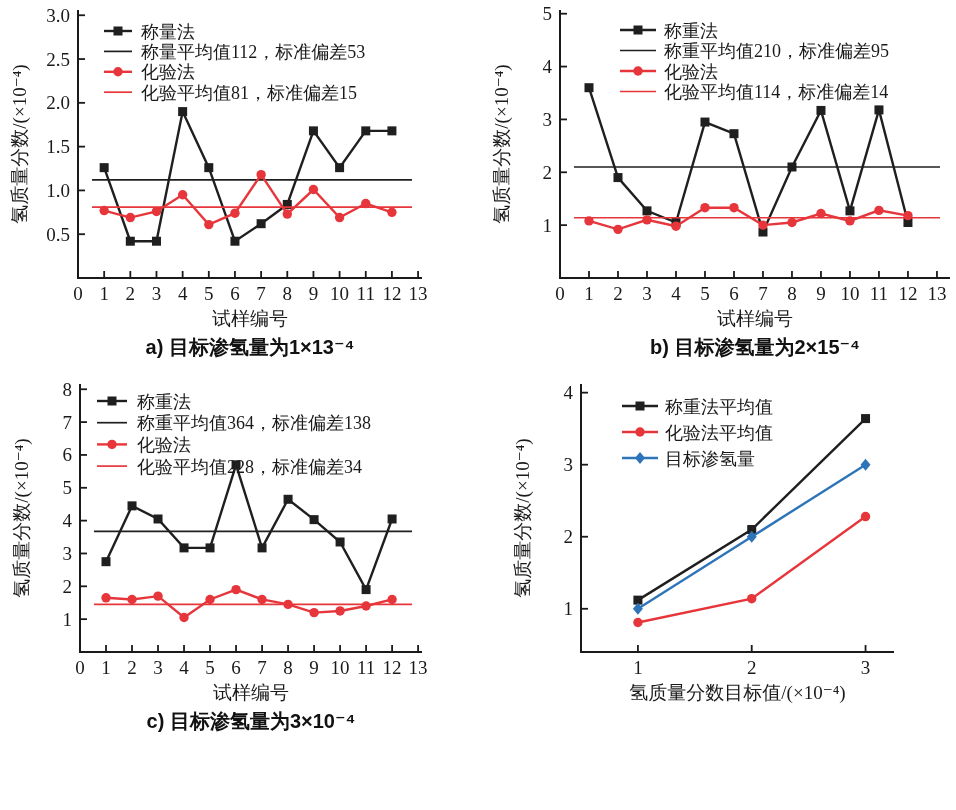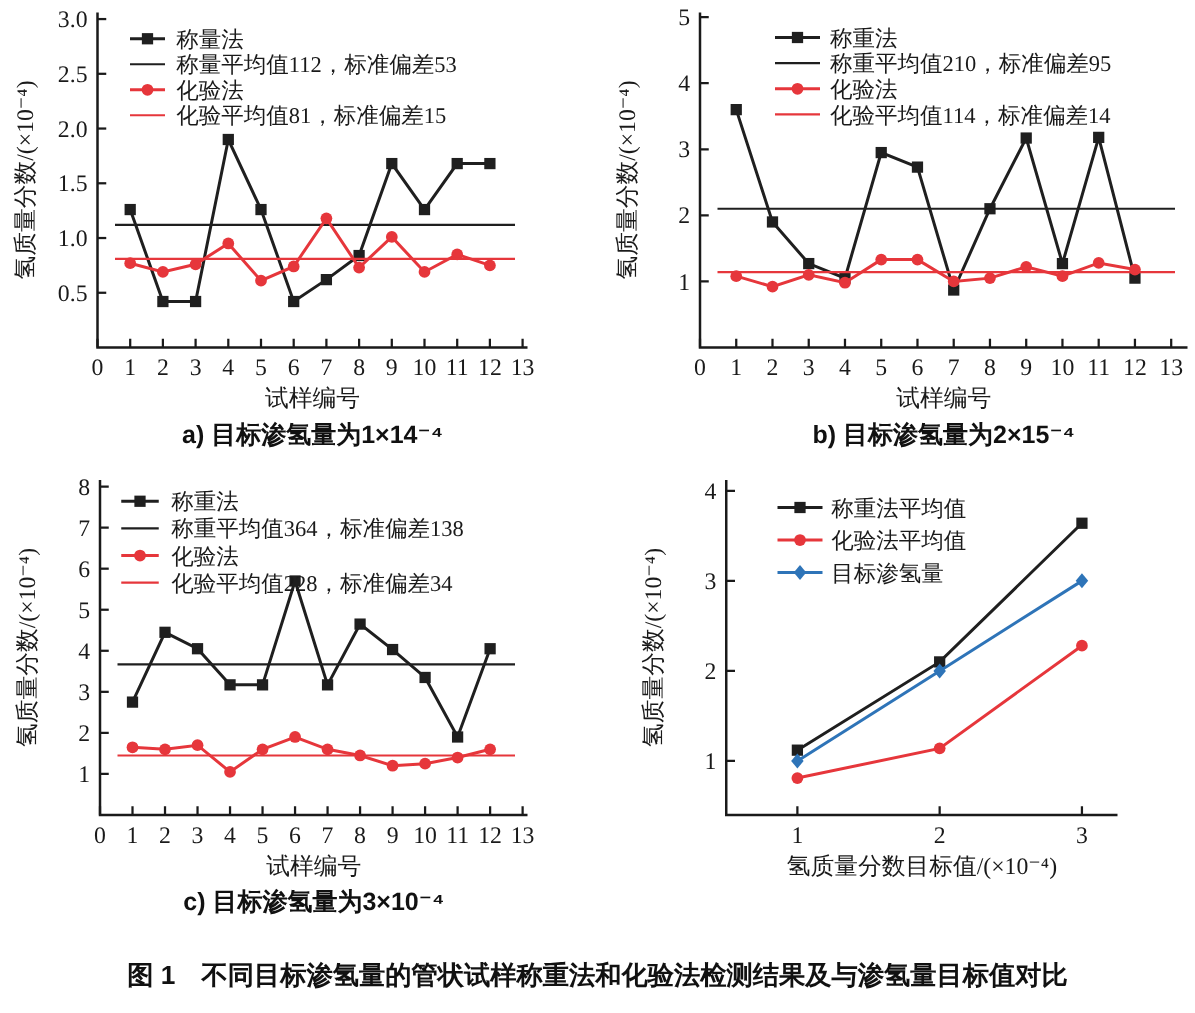--- a/index.html
+++ b/index.html
@@ -104,21 +104,21 @@
         <rect x="113.5" y="26.5" width="9" height="9" fill="#1f1f1f"></rect>
         <text x="141" y="37.5" font-size="18" text-anchor="start">称量法</text>
         <line x1="104" y1="51.4" x2="132" y2="51.4" stroke="#1f1f1f" stroke-width="1.7"></line>
         <text x="141" y="57.9" font-size="18" text-anchor="start">称量平均值112，标准偏差53</text>
         <line x1="104" y1="71.8" x2="132" y2="71.8" stroke="#e6363b" stroke-width="2.4"></line>
         <circle cx="118" cy="71.8" r="4.7" fill="#e6363b"></circle>
         <text x="141" y="78.3" font-size="18" text-anchor="start">化验法</text>
         <line x1="104" y1="92.19999999999999" x2="132" y2="92.19999999999999" stroke="#e6363b" stroke-width="1.7"></line>
         <text x="141" y="98.69999999999999" font-size="18" text-anchor="start">化验平均值81，标准偏差15</text>
       </svg>
-    <div class="cell-title title-a">a) 目标渗氢量为1×14⁻⁴</div>
+    <div class="cell-title title-a">a) 目标渗氢量为1×13⁻⁴</div>
   </div>
 
   <div class="cell cell-b">
     <svg width="478" height="332" viewBox="0 0 478 332">
         <path d="M 82 10 L 82 278 L 472 278" stroke="#1a1a1a" stroke-width="2" fill="none"></path>
         <line x1="82" y1="278" x2="82" y2="271" stroke="#1a1a1a" stroke-width="1.8"></line>
         <text x="82" y="300" font-size="19" text-anchor="middle">0</text>
         <line x1="110.99628252788105" y1="278" x2="110.99628252788105" y2="271" stroke="#1a1a1a" stroke-width="1.8"></line>
         <text x="110.99628252788105" y="300" font-size="19" text-anchor="middle">1</text>
         <line x1="139.9925650557621" y1="278" x2="139.9925650557621" y2="271" stroke="#1a1a1a" stroke-width="1.8"></line>
@@ -326,14 +326,13 @@
         <text x="187" y="38.5" font-size="18" text-anchor="start">称重法平均值</text>
         <line x1="144" y1="58" x2="180" y2="58" stroke="#e6363b" stroke-width="2.4"></line>
         <circle cx="162" cy="58" r="4.7" fill="#e6363b"></circle>
         <text x="187" y="64.5" font-size="18" text-anchor="start">化验法平均值</text>
         <line x1="144" y1="84" x2="180" y2="84" stroke="#2e74b8" stroke-width="2.4"></line>
         <polygon points="162,78 167,84 162,90 157,84" fill="#2e74b8"></polygon>
         <text x="187" y="90.5" font-size="18" text-anchor="start">目标渗氢量</text>
       </svg>
   </div>
 
-  <div class="caption">图 1　不同目标渗氢量的管状试样称重法和化验法检测结果及与渗氢量目标值对比</div>
 </div>
 
 </body></html>

